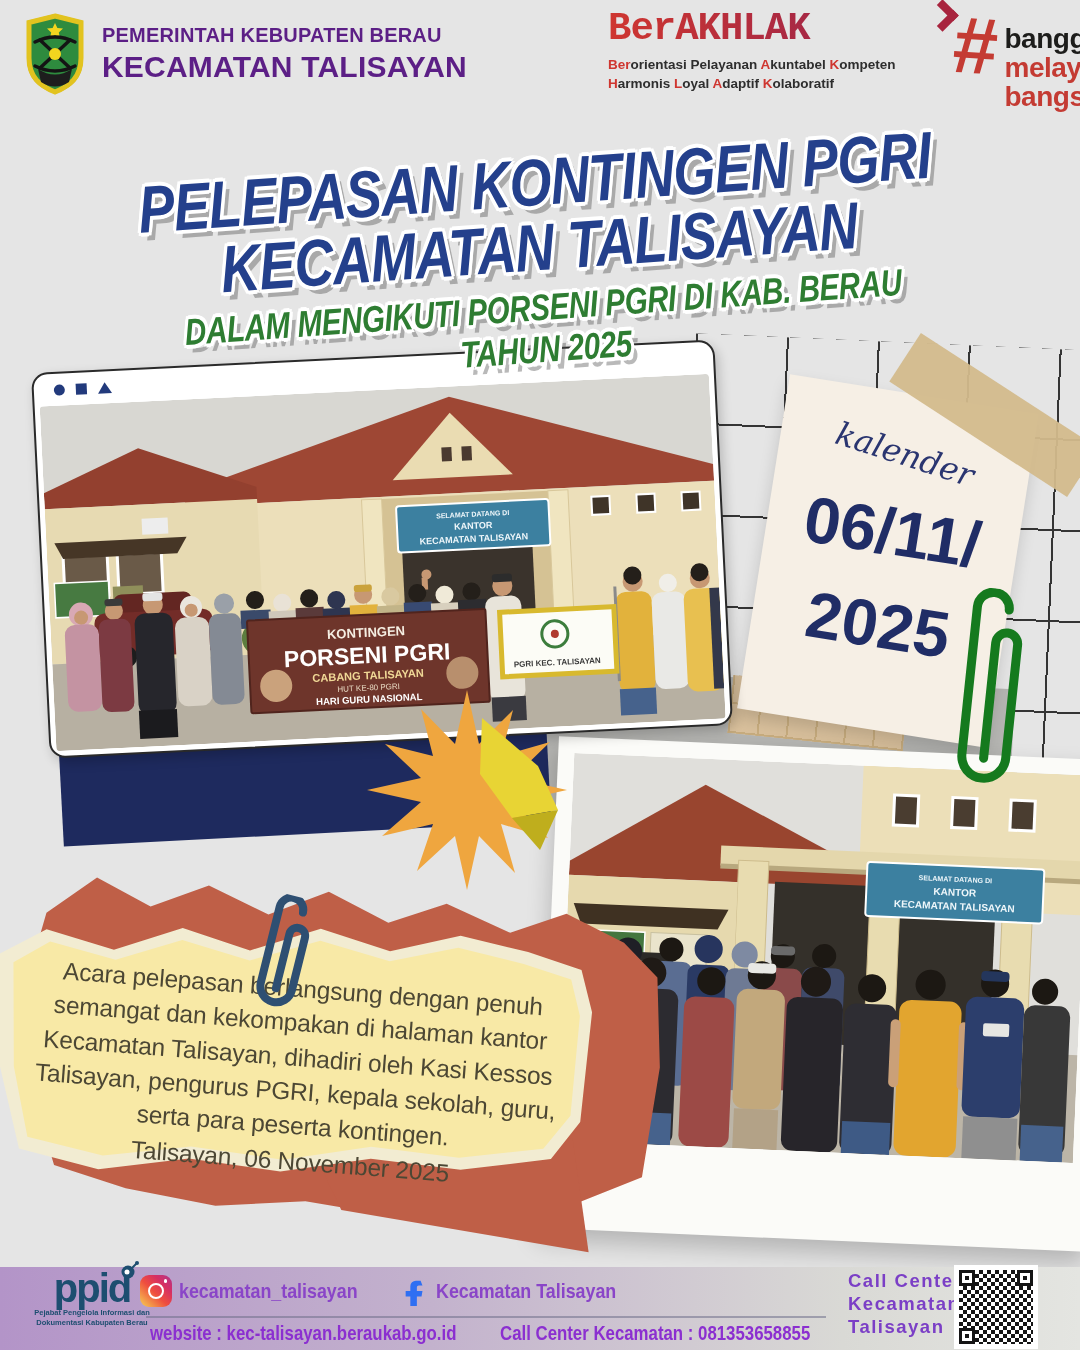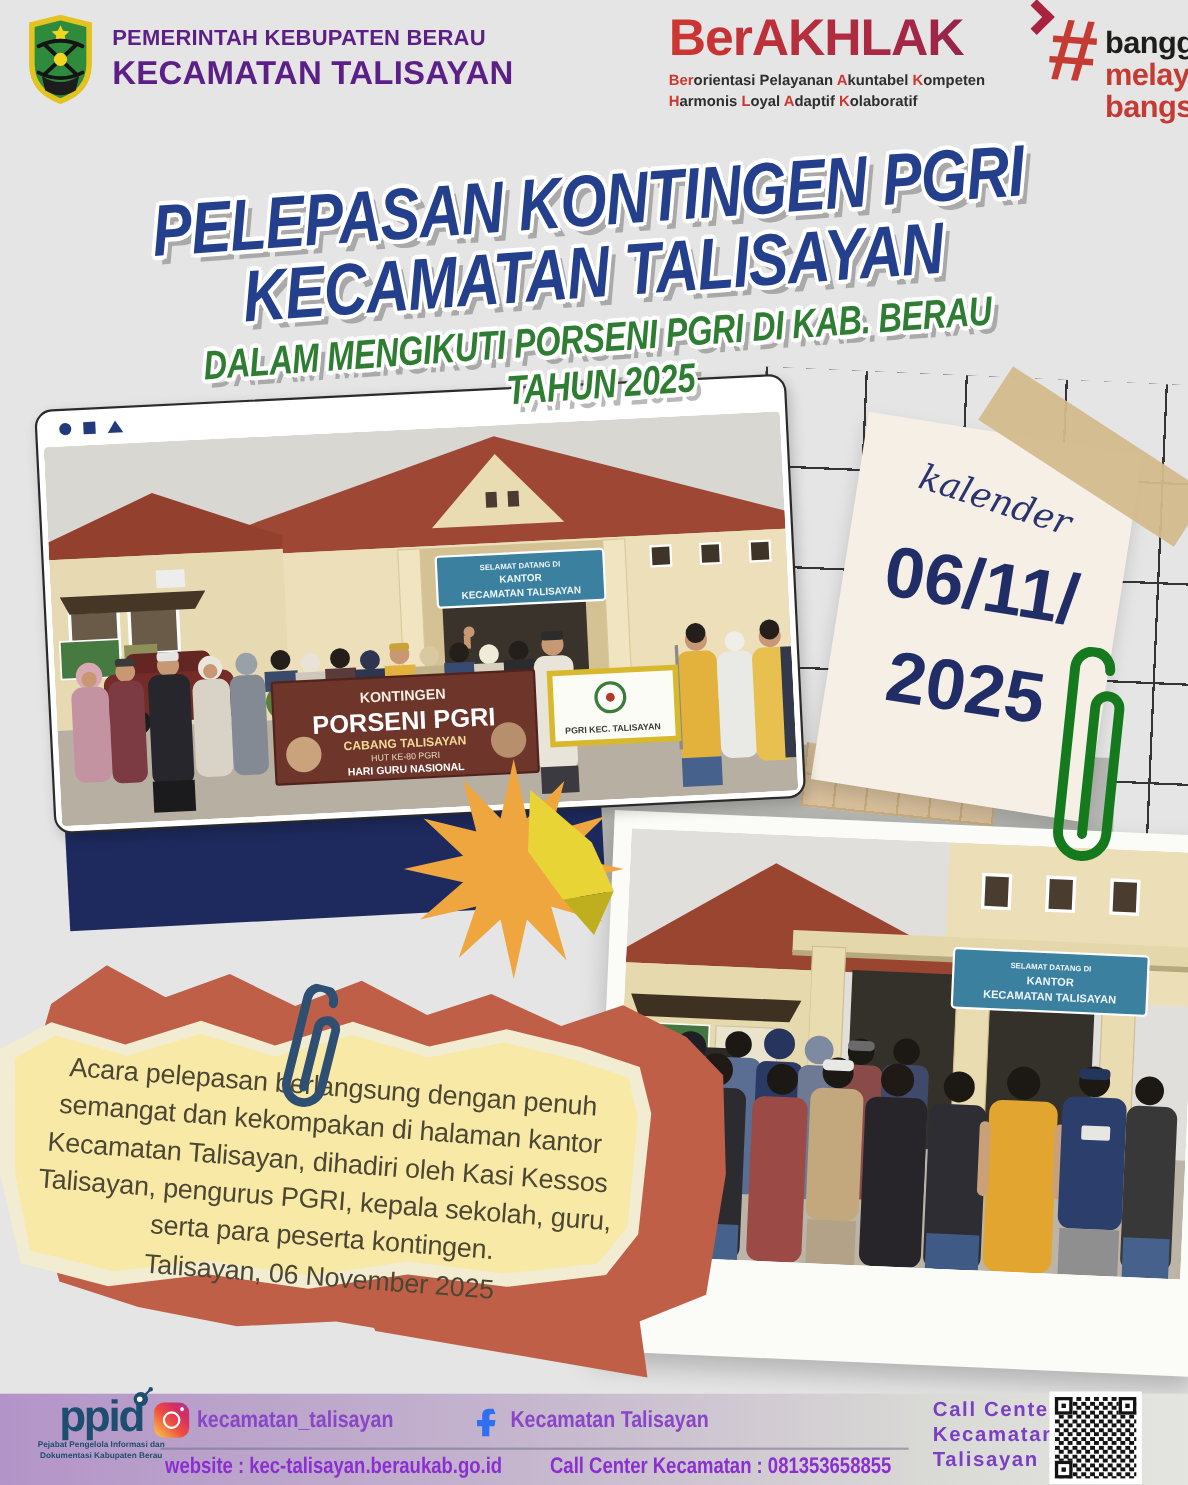--- a/index.html
+++ b/index.html
@@ -8,23 +8,23 @@
 
   
   .header-left{position:absolute;left:22px;top:12px;display:flex;gap:14px;align-items:center;z-index:16;}
   .org-lines{color:#5c1f86;}
   .org1{font-size:20px;font-weight:800;letter-spacing:.2px;}
   .org2{font-size:30px;font-weight:800;letter-spacing:.2px;margin-top:3px;}
 
   .berakhlak{position:absolute;right:26px;top:10px;width:446px;z-index:16;}
   .ba-row{display:flex;align-items:flex-start;position:relative;}
   .ba-col{position:relative;}
-  .ba-word{font-size:47px;font-weight:900;letter-spacing:-1px;line-height:1;
+  .ba-word{font-size:39px;font-weight:900;letter-spacing:-1px;line-height:1;
            background:linear-gradient(90deg,#cf3630,#a02648 72%,#7e1f50);
-           -webkit-background-clip:text;background-clip:text;color:transparent;}
+           -webkit-background-clip:text;background-clip:text;color:transparent;font-family:Liberation Mono, monospace;}
   .ba-arrow{position:absolute;right:-16px;top:-6px;width:15px;height:15px;
             border-top:8px solid #a8243e;border-right:8px solid #a8243e;transform:rotate(45deg);}
   .ba-sub{margin-top:7px;font-size:13.5px;font-weight:700;color:#2e2e2e;line-height:1.4;width:330px;}
   .rd{color:#cf3630;}
   .ba-hash{font-size:80px;font-weight:900;color:#c43b33;line-height:.85;margin:2px 8px 0 14px;transform:rotate(4deg);font-style:italic;}
   .ba-stack{display:flex;flex-direction:column;font-size:28px;font-weight:800;line-height:1.04;letter-spacing:-.5px;margin-top:14px;}
   .ba-w1{color:#1d1d1b;} .ba-w2,.ba-w3{color:#c43b33;}
 
   
   .title{position:absolute;left:40px;top:150px;width:1000px;transform:rotate(-4deg);
@@ -87,21 +87,21 @@
   .note-date{margin-top:2px;}
   .clip-navy{position:absolute;left:246px;top:894px;width:66px;height:122px;transform:rotate(14deg);z-index:14;}
 
   
   .footer{position:absolute;left:0;top:1267px;width:1080px;height:94px;z-index:17;
       background:linear-gradient(90deg,#b394c8,#c3b2cd 40%,#d9d9d5 78%,#e4e5e1);}
   .ppid{position:absolute;left:30px;top:2px;width:124px;text-align:center;color:#1d4e70;}
   .ppid-word{font-size:40px;font-weight:900;letter-spacing:-2px;line-height:.95;position:relative;display:inline-block;}
   .ppid-dish{position:absolute;right:14px;top:-8px;}
   .ppid-sub{font-size:7.5px;font-weight:700;line-height:1.3;margin-top:1px;}
-  .social-row{position:absolute;left:140px;top:8px;display:flex;align-items:center;gap:40px;}
+  .social-row{position:absolute;left:140px;top:8px;display:flex;align-items:center;gap:12px;}
   .social{display:flex;align-items:center;gap:7px;}
   .social-label{font-size:21px;font-weight:700;color:#8a45c8;transform:scaleX(.85);transform-origin:left center;white-space:nowrap;}
   .ig-icon{width:32px;height:32px;border-radius:9px;position:relative;
       background:linear-gradient(45deg,#f7d153,#ef4f3e 45%,#d62f63 72%,#b0348c);}
   .ig-icon::before{content:"";position:absolute;left:8px;top:8px;width:12px;height:12px;border:2.5px solid #fff;border-radius:50%;}
   .ig-icon::after{content:"";position:absolute;right:5px;top:4px;width:3.5px;height:3.5px;background:#fff;border-radius:50%;}
   .yt-icon{width:42px;height:29px;background:#e62117;border-radius:7px;position:relative;}
   .yt-icon::after{content:"";position:absolute;left:16px;top:7px;width:0;height:0;
       border-left:12px solid #fff;border-top:7.5px solid transparent;border-bottom:7.5px solid transparent;}
   .divider{position:absolute;left:146px;top:49px;width:680px;height:2px;background:#70708a;opacity:.55;}

